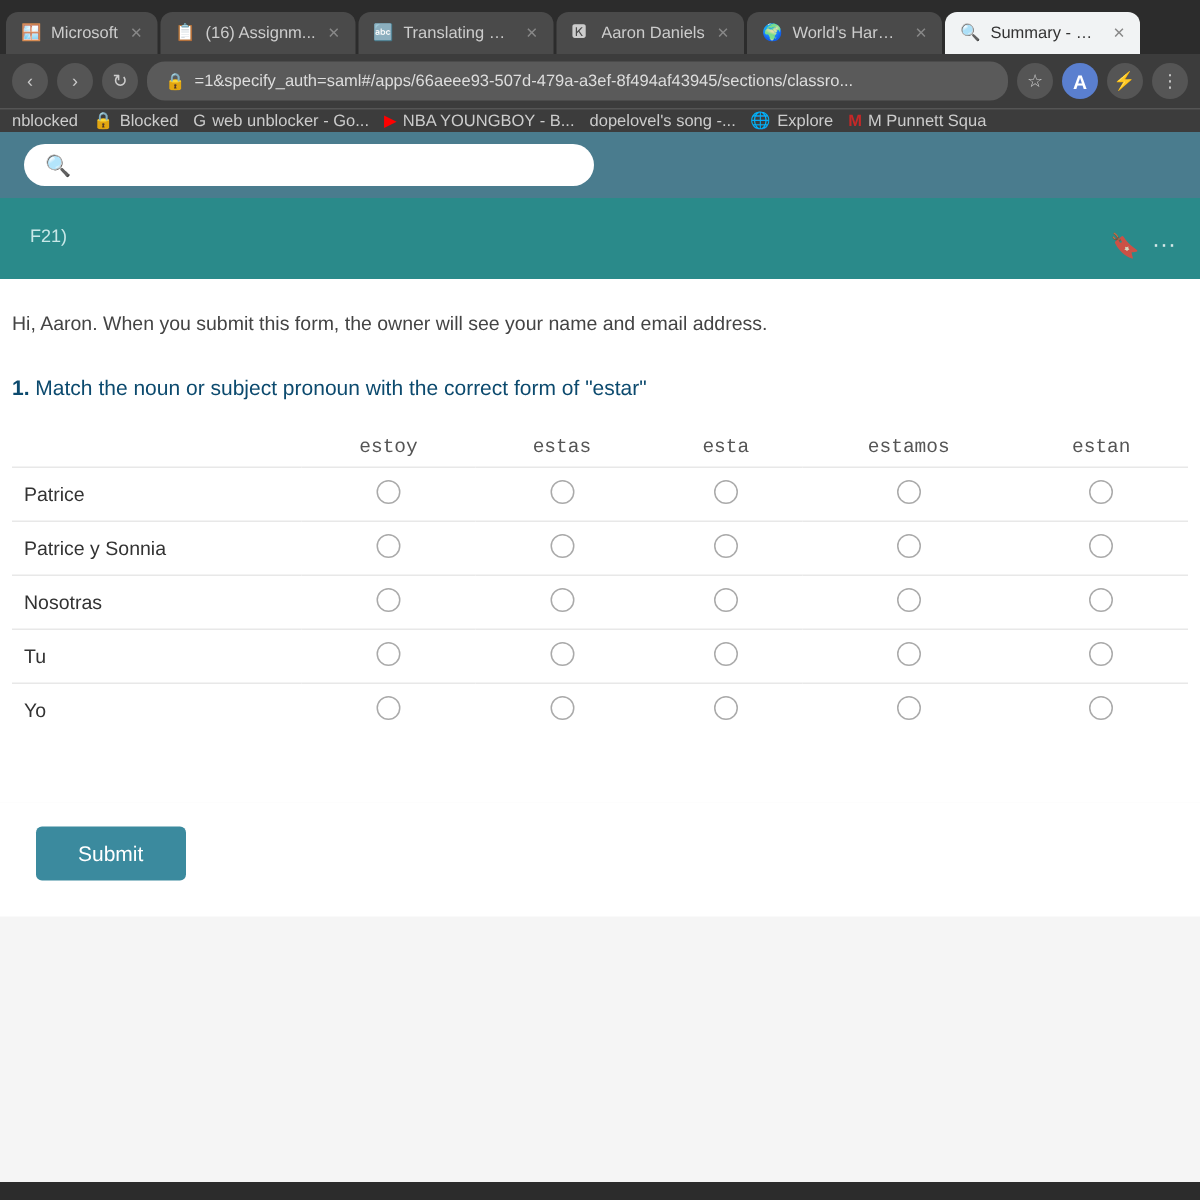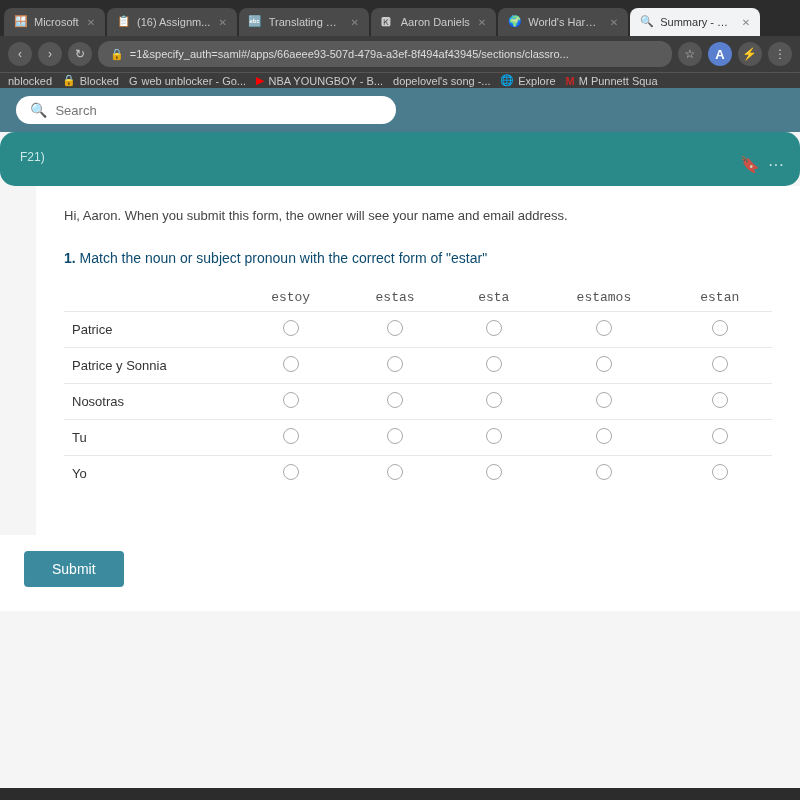--- a/index.html
+++ b/index.html
@@ -164,21 +164,20 @@
       color: #666;
       background: transparent;
       width: 100%;
     }
 
     
     .assignment-header {
       background: #2a8a8a;
       padding: 18px 20px;
       position: relative;
-      border-radius: 15px;
     }
 
     .assignment-context {
       font-size: 12px;
       color: #c8e8e8;
       margin-bottom: 4px;
     }
 
     .assignment-title {
       font-size: 28px;
@@ -198,22 +197,21 @@
 
     .icon-btn {
       color: rgba(255,255,255,0.8);
       cursor: pointer;
       font-size: 16px;
     }
 
     
     .form-content {
       background: white;
-      padding: 20px 28px;
-      margin-left: 36px;
+      padding: 20px 8px;
     }
 
     .form-intro {
       font-size: 13px;
       color: #444;
       margin-bottom: 24px;
       line-height: 1.5;
     }
 
     .question-section {
@@ -373,21 +371,20 @@
       <span>M  Punnett Squa</span>
     </div>
   </div>
 </div>
 
 <div class="page-content">
 
   <div class="search-bar-area">
     <div class="search-input-wrapper">
       <span style="color:#999; font-size:14px;">🔍</span>
-      <input class="search-input" type="text" placeholder="Search" style="">
     </div>
   </div>
 
   <div class="assignment-header">
     <div class="assignment-context">F21)</div>
     <div class="header-icons">
       <span class="icon-btn">🔖</span>
       <span class="icon-btn">···</span>
     </div>
   </div>

